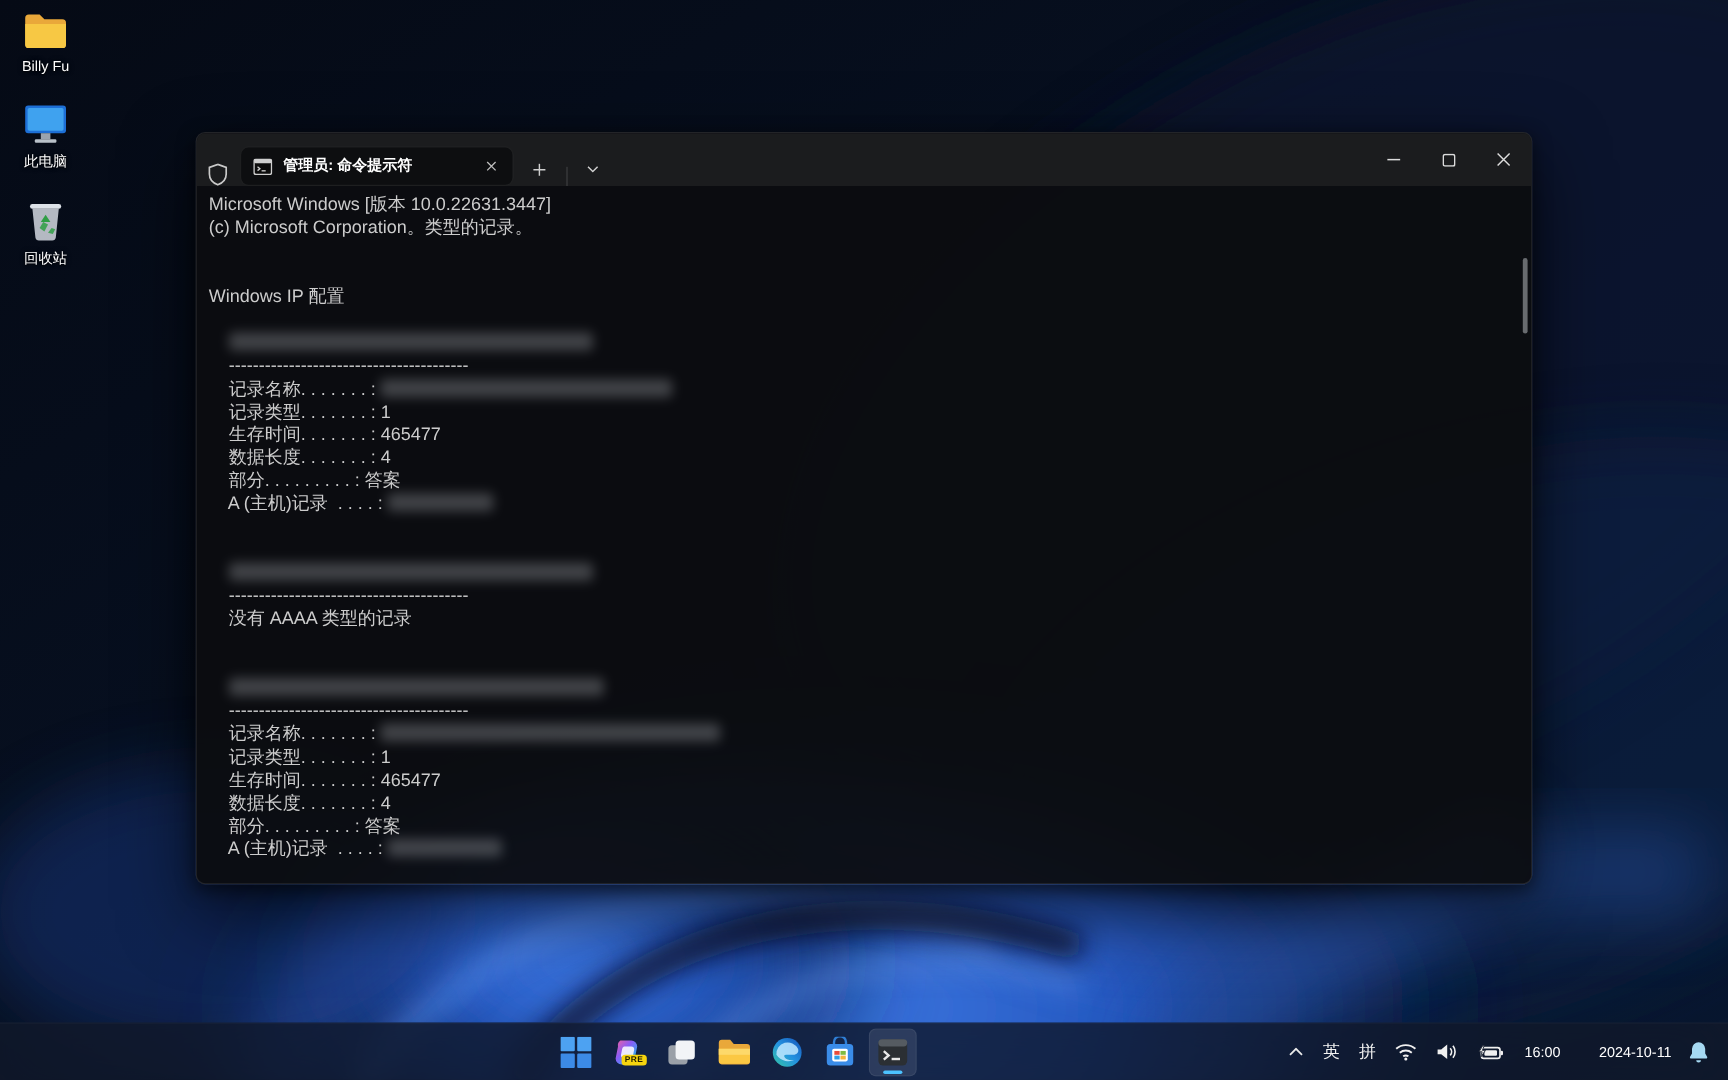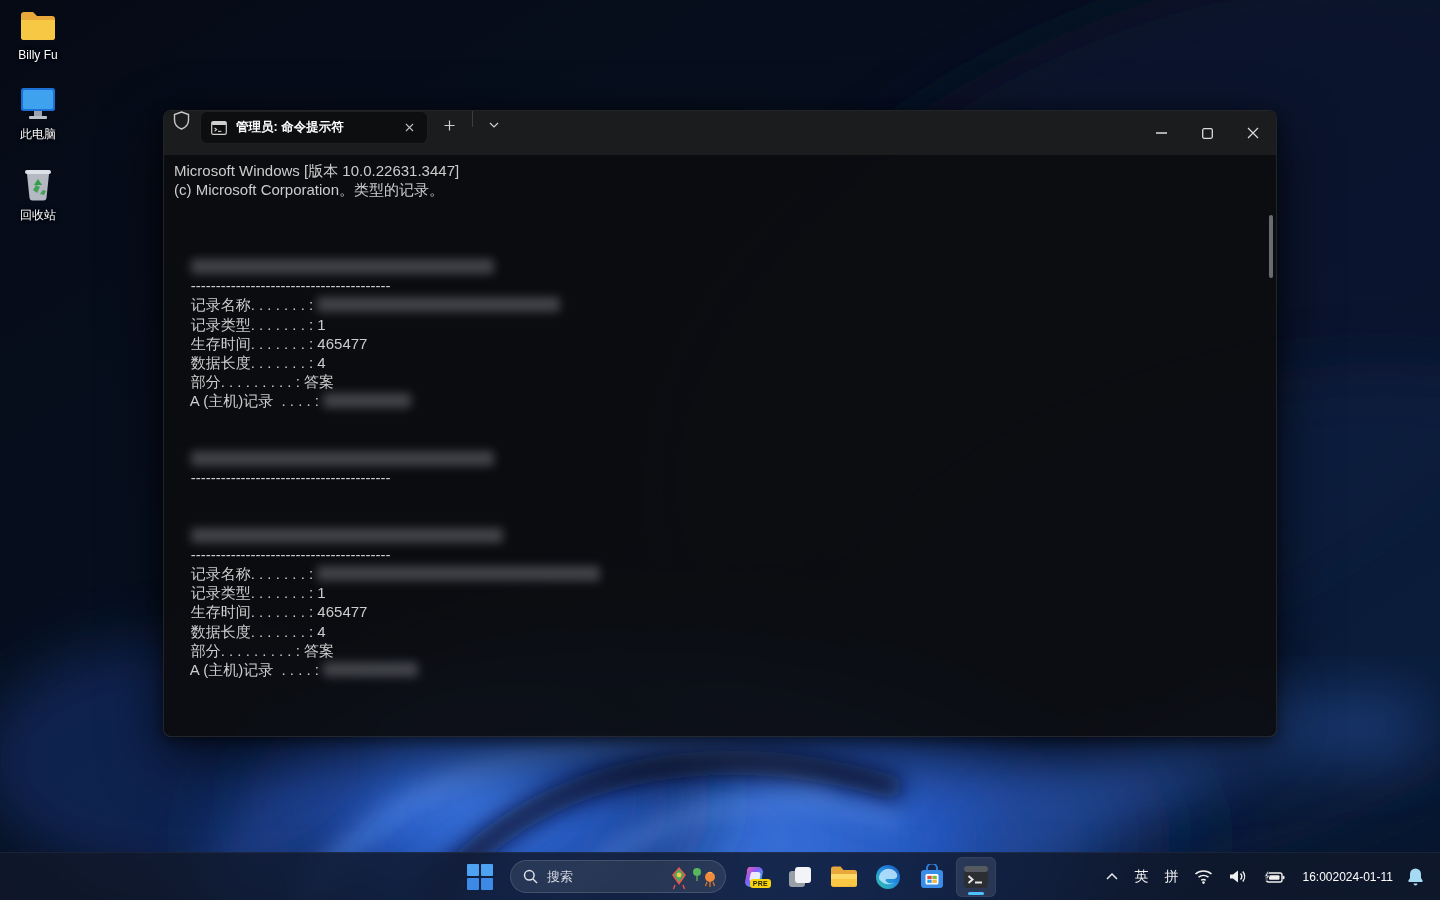--- a/index.html
+++ b/index.html
@@ -14,21 +14,21 @@
   .desktop-icons { position:absolute; left:0; top:6px; z-index:2; display:flex; flex-direction:column; gap:22px; }
   .desktop-icon { width:76px; display:flex; flex-direction:column; align-items:center; gap:6px; cursor:default; }
   .desktop-icon .glyph { height:36px; display:flex; align-items:flex-end; justify-content:center; }
   .desktop-icon .label { color:#fff; font-size:12px; text-shadow:0 1px 2px rgba(0,0,0,.9), 0 0 4px rgba(0,0,0,.7); text-align:center; }
 
   
   .terminal-window { position:absolute; left:163px; top:110px; width:1114px; height:627px; z-index:3;
     border-radius:8px; overflow:hidden; background:rgba(12,13,16,0.95);
     border:1px solid rgba(255,255,255,0.10);
     box-shadow:0 22px 60px rgba(0,0,0,0.65), 0 4px 14px rgba(0,0,0,0.5); }
-  .titlebar { height:44px; background:#1b1c1e; display:flex; align-items:flex-start; position:relative; }
+  .titlebar { height:44px; background:#1b1c1e; display:flex; align-items:flex-end; position:relative; }
   .admin-shield { width:34px; display:flex; align-items:center; justify-content:center; }
   .tab { height:33px; margin-left:2px; width:228px; background:#0d0e10; border:1px solid rgba(255,255,255,0.07);
     border-radius:7px; display:flex; align-items:center; padding:0 8px 0 10px; gap:9px; }
   .tab-title { color:#fff; font-size:12.5px; font-weight:bold; flex:1; white-space:nowrap; overflow:hidden; }
   .tab-close { width:20px; height:20px; border-radius:4px; display:flex; align-items:center; justify-content:center; }
   .tabbar-btn { width:30px; height:28px; margin-left:6px; border-radius:5px; display:flex; align-items:center; justify-content:center; }
   .tabbar-sep { width:1px; height:16px; background:rgba(255,255,255,0.15); margin-left:8px; }
   .caption-buttons { position:absolute; right:0; top:0; height:100%; display:flex; }
   .caption-btn { width:46px; height:100%; display:flex; align-items:center; justify-content:center; }
 
@@ -54,21 +54,21 @@
     background:rgba(255,255,255,0.09); border:1px solid rgba(255,255,255,0.13);
     display:flex; align-items:center; padding:0 6px 0 12px; gap:9px; }
   .search-label { color:#d6dae2; font-size:13px; flex:1; }
   .search-art { display:flex; align-items:center; gap:3px; }
   .pre-badge { position:absolute; right:-2px; bottom:2px; background:#f6d40e; color:#231f00;
     font-size:7px; font-weight:bold; padding:1px 3px; border-radius:3px; letter-spacing:.3px; }
 
   .tb-tray { position:absolute; right:6px; display:flex; align-items:center; height:48px; gap:2px; }
   .tray-btn { height:40px; border-radius:6px; display:flex; align-items:center; justify-content:center; padding:0 7px; }
   .tray-lang { color:#f2f2f2; font-size:14px; }
-  .tray-clock { text-align:left; color:#fff; font-size:12px; line-height:14px; padding:0 8px; }
+  .tray-clock { text-align:left; color:#fff; font-size:12px; line-height:14px; padding:0 8px;gap:32px; }
   .bell-btn { padding:0 10px 0 4px; }
 
   svg { display:block; }
 </style>
 </head>
 <body>
 <div class="desktop">
 
   <svg class="wallpaper" width="1440" height="900" viewBox="0 0 1440 900" preserveAspectRatio="none">
     <defs>
@@ -189,33 +189,35 @@
             </svg>
         </div>
       </div>
     </div>
     <div class="terminal-body">
       <div>
           <div class="term-line"><span>Microsoft Windows [版本 10.0.22631.3447]</span></div>
           <div class="term-line"><span>(c) Microsoft Corporation。类型的记录。</span></div>
           <div class="term-line">&nbsp;</div>
           <div class="term-line">&nbsp;</div>
+          <div class="term-line"><span>Windows IP 配置</span></div>
           <div class="term-line">&nbsp;</div>
           <div class="term-line"><span>    </span><span class="redacted" style="width: 303px;"></span></div>
           <div class="term-line"><span>    ----------------------------------------</span></div>
           <div class="term-line"><span>    记录名称. . . . . . . : </span><span class="redacted" style="width: 243px;"></span></div>
           <div class="term-line"><span>    记录类型. . . . . . . : 1</span></div>
           <div class="term-line"><span>    生存时间. . . . . . . : 465477</span></div>
           <div class="term-line"><span>    数据长度. . . . . . . : 4</span></div>
           <div class="term-line"><span>    部分. . . . . . . . . : 答案</span></div>
           <div class="term-line"><span>    A (主机)记录  . . . . : </span><span class="redacted" style="width: 88px;"></span></div>
           <div class="term-line">&nbsp;</div>
           <div class="term-line">&nbsp;</div>
           <div class="term-line"><span>    </span><span class="redacted" style="width: 303px;"></span></div>
           <div class="term-line"><span>    ----------------------------------------</span></div>
+          <div class="term-line"><span>    没有 AAAA 类型的记录</span></div>
           <div class="term-line">&nbsp;</div>
           <div class="term-line">&nbsp;</div>
           <div class="term-line"><span>    </span><span class="redacted" style="width: 312px;"></span></div>
           <div class="term-line"><span>    ----------------------------------------</span></div>
           <div class="term-line"><span>    记录名称. . . . . . . : </span><span class="redacted" style="width: 283px;"></span></div>
           <div class="term-line"><span>    记录类型. . . . . . . : 1</span></div>
           <div class="term-line"><span>    生存时间. . . . . . . : 465477</span></div>
           <div class="term-line"><span>    数据长度. . . . . . . : 4</span></div>
           <div class="term-line"><span>    部分. . . . . . . . . : 答案</span></div>
           <div class="term-line"><span>    A (主机)记录  . . . . : </span><span class="redacted" style="width: 95px;"></span></div>
@@ -229,42 +231,20 @@
       <div class="tb-btn">
         <span>
           <svg width="26" height="26" viewBox="0 0 26 26">
               <rect x="0" y="0" width="12" height="12" rx="1" fill="#4da2f2"></rect>
               <rect x="14" y="0" width="12" height="12" rx="1" fill="#4da2f2"></rect>
               <rect x="0" y="14" width="12" height="12" rx="1" fill="#3c8ae6"></rect>
               <rect x="14" y="14" width="12" height="12" rx="1" fill="#3c8ae6"></rect>
             </svg>
         </span>
       </div>
-      <div class="search-pill">
-        <span>
-          <svg width="15" height="15" viewBox="0 0 15 15">
-              <circle cx="6.3" cy="6.3" r="4.8" fill="none" stroke="#dfe3ea" stroke-width="1.5"></circle>
-              <path d="M10 10 L14 14" stroke="#dfe3ea" stroke-width="1.5"></path>
-            </svg>
-        </span>
-        <span class="search-label">搜索</span>
-        <span class="search-art">
-          <svg width="52" height="28" viewBox="0 0 52 28">
-            <path d="M12 4 L19 12 L12 22 L5 12 Z" fill="#e8554d"></path>
-              <path d="M12 6 L17 12 L12 19 L7 12 Z" fill="#3fae62"></path>
-              <circle cx="12" cy="12" r="2.4" fill="#f4c63f"></circle>
-              <path d="M8 22 l-1.5 4 M16 22 l1.5 4" stroke="#e8554d" stroke-width="1.4"></path>
-            <circle cx="30" cy="9" r="4" fill="#58b65c"></circle>
-              <path d="M30 13 v5" stroke="#58b65c" stroke-width="1.3"></path>
-            <circle cx="43" cy="14" r="5" fill="#ef8b3a"></circle>
-              <path d="M43 19 v5 M40 19 l-1.5 4 M46 19 l1.5 4" stroke="#d8742b" stroke-width="1.3"></path>
-              <path d="M41 10 a4 4 0 0 1 4 0" stroke="#f6b25e" stroke-width="1.2" fill="none"></path>
-          </svg>
-        </span>
-      </div>
       <div class="tb-btn">
         <span style="position:relative;">
           <svg width="26" height="26" viewBox="0 0 26 26">
               <defs>
                 <linearGradient id="cpG" x1="0" y1="0" x2="1" y2="1">
                   <stop offset="0" stop-color="#f25fa0"></stop>
                   <stop offset="0.4" stop-color="#8a5cf6"></stop>
                   <stop offset="0.75" stop-color="#3aa2f0"></stop>
                   <stop offset="1" stop-color="#f2b03c"></stop>
                 </linearGradient>
@@ -371,21 +351,21 @@
           <svg width="22" height="14" viewBox="0 0 22 14">
               <rect x="3.5" y="3" width="15.5" height="9" rx="2" fill="none" stroke="#f0f0f0" stroke-width="1.4"></rect>
               <rect x="19.5" y="5.7" width="2" height="3.6" rx="1" fill="#f0f0f0"></rect>
               <rect x="6" y="5.2" width="10.5" height="4.6" rx="1" fill="#f0f0f0"></rect>
               <path d="M4.5 1.5 l-3 5 h2.6 l-1.4 4.8 4.2-6 h-2.6 l1.6-3.8 z" fill="#f0f0f0" stroke="#222a38" stroke-width="0.8"></path>
             </svg>
         </span>
       </div>
       <div class="tray-btn tray-clock">
         <div>16:00</div>
-        <div>2024-01-11</div>
+        <div>2024-10-11</div>
       </div>
       <div class="tray-btn bell-btn">
         <span>
           <svg width="17" height="19" viewBox="0 0 17 19">
               <path d="M8.5 1.5 a5.5 5.5 0 0 1 5.5 5.5 v4 l1.6 2.6 a1 1 0 0 1-.9 1.5 H2.3 a1 1 0 0 1-.9-1.5 L3 11 V7 A5.5 5.5 0 0 1 8.5 1.5 z" fill="#a6d9f2"></path>
               <path d="M6.5 16.5 a2 2 0 0 0 4 0 z" fill="#a6d9f2"></path>
             </svg>
         </span>
       </div>
     </div>

